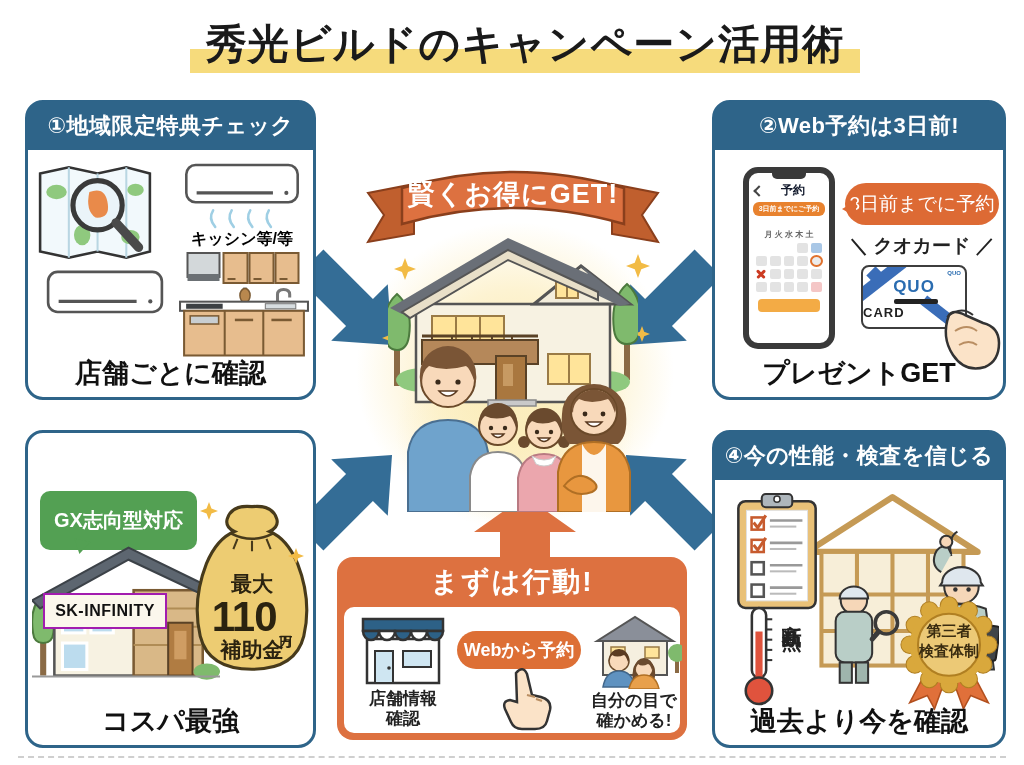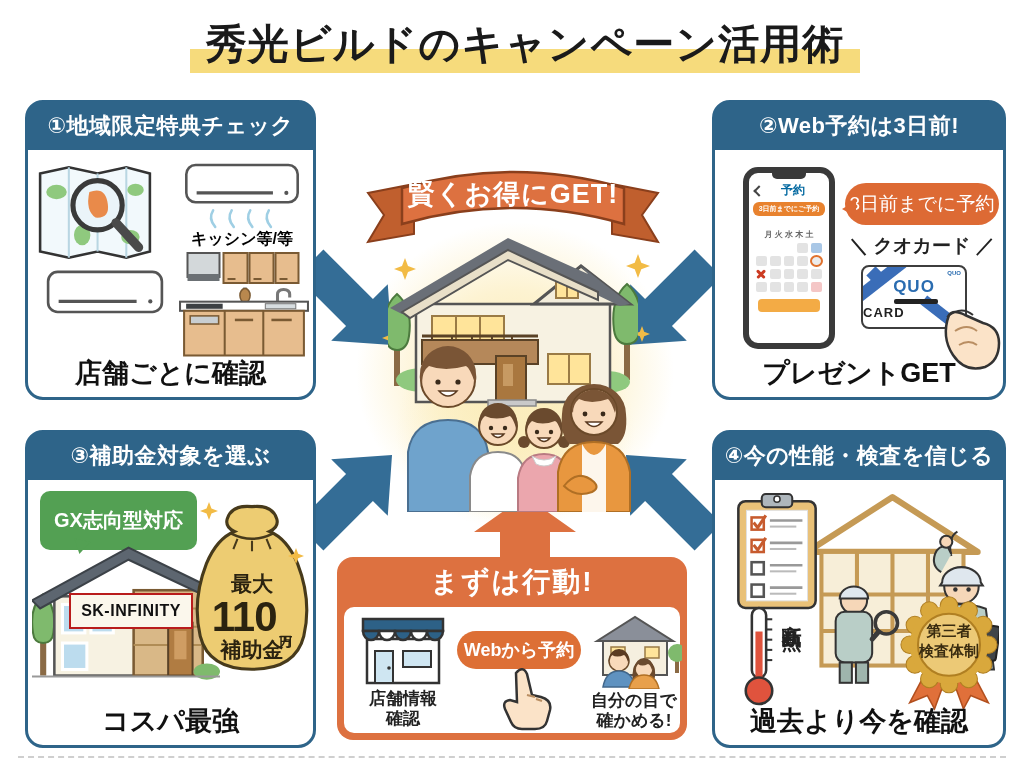--- a/index.html
+++ b/index.html
@@ -54,21 +54,21 @@
     font-family:inherit;}
   .action-lbl{position:absolute;font-size:17px;font-weight:800;text-align:center;line-height:1.2;color:#222;}
 
   
   .phone{position:absolute;left:28px;top:64px;width:92px;height:182px;background:#fff;border:6px solid #3a3a3a;
     border-radius:15px;box-sizing:border-box;}
   .notch{position:absolute;top:-1px;left:50%;transform:translateX(-50%);width:34px;height:7px;background:#3a3a3a;
     border-radius:0 0 5px 5px;}
   .p-titlerow{display:flex;align-items:center;margin:9px 6px 0;}
   .chev{width:6px;height:6px;border-left:2px solid #444;border-bottom:2px solid #444;transform:rotate(45deg);}
-  .p-title{flex:1;text-align:center;font-size:12px;font-weight:800;color:#0369a1;}
+  .p-title{flex:1;text-align:center;font-size:12px;font-weight:800;color:#0f172a;}
   .p-banner{margin:3px 4px 0;background:#e8822e;color:#fff;font-size:7px;font-weight:700;text-align:center;
     border-radius:6px;padding:2px 0;}
   .p-week{display:flex;justify-content:space-around;font-size:8px;font-weight:800;color:#666;margin:13px 6px 0;}
   .p-grid{display:grid;grid-template-columns:repeat(5,1fr);gap:3px;margin:3px 7px 0;}
   .cell{height:10px;background:#e3e3e3;border-radius:2px;}
   .c-empty{visibility:hidden;}
   .c-blue{background:#a9c7e6;}
   .c-pink{background:#f4c6c6;}
   .c-ring{background:#ececec;border:2px solid #e0722e;border-radius:50%;height:8px;box-sizing:content-box;margin:-1px;}
   .c-x{background:transparent;position:relative;}
@@ -100,21 +100,21 @@
   .quo-mini{position:absolute;right:4px;top:3px;font-size:6px;font-weight:800;color:#2a6cb0;line-height:1;}
 
   
   .bag-text{position:absolute;left:168px;top:140px;width:112px;text-align:center;color:#2b2310;line-height:1.05;}
   .bag-top{font-size:21px;font-weight:900;}
   .bag-amount{font-size:42px;font-weight:900;letter-spacing:-1px;}
   .bag-unit{display:inline-block;font-size:13px;font-weight:900;writing-mode:vertical-rl;text-orientation:upright;
     vertical-align:6px;margin-left:2px;}
   .bag-bottom{font-size:21px;font-weight:900;}
 
-  .sign{position:absolute;left:41px;top:160px;width:120px;height:32px;background:#fbf7ec;border:2px solid #b91c1c;
+  .sign{position:absolute;left:15px;top:160px;width:120px;height:32px;background:#fbf7ec;border:2px solid #a21caf;
     display:flex;align-items:center;justify-content:center;font-size:16px;font-weight:900;color:#111;letter-spacing:0.5px;}
 
   
   .vert{writing-mode:vertical-rl;text-orientation:upright;}
   .insulation{position:absolute;left:64px;top:176px;font-size:20px;font-weight:900;color:#222;letter-spacing:3px;}
   .badge-label{position:absolute;left:186px;top:188px;width:96px;text-align:center;font-size:15px;font-weight:900;
     color:#3a2c10;line-height:1.3;white-space:pre-line;}
 
   .bottom-line{position:absolute;left:18px;right:18px;bottom:7px;border-top:2px dashed #cfcfcf;}
 </style>
@@ -353,21 +353,20 @@
     <svg class="abs" style="left:220px;top:184px;" width="66" height="90" viewBox="0 0 66 90">
       <path d="M14,28 q-8,22 4,40 q12,18 32,12 q14,-6 14,-24 q0,-16 -16,-20 l-18,-8 q-12,-6 -16,0z" fill="#fbe3c8" stroke="#333" stroke-width="2.5"></path>
       <path d="M12,30 q14,-12 26,-2" fill="none" stroke="#333" stroke-width="2"></path>
       <path d="M20,44 q12,-8 22,0" fill="none" stroke="#b98e62" stroke-width="2"></path>
       <path d="M24,58 q10,-6 18,0" fill="none" stroke="#b98e62" stroke-width="2"></path>
     </svg>
     <div class="panel-footer">プレゼントGET</div>
   </section>
 
   <section class="panel p-bl">
-    <div class="panel-header">③補助金対象を選ぶ</div>
     <div class="gx-bubble">GX志向型対応</div>
     <svg class="abs" style="left:4px;top:96px;" width="188" height="158" viewBox="0 0 185 155">
       <rect x="8" y="104" width="6" height="40" fill="#8a6a45"></rect>
       <path d="M11,64 q14,12 10,38 q-1,10 -10,10 q-9,0 -10,-10 q-4,-26 10,-38z" fill="#7fba6d" stroke="#4c7a3e" stroke-width="2"></path>
       <rect x="22" y="66" width="80" height="78" fill="#f7f2e2" stroke="#555" stroke-width="2.5"></rect>
       <rect x="100" y="60" width="68" height="84" fill="#d9b887" stroke="#7a5a33" stroke-width="2.5"></rect>
       <line x1="100" y1="78" x2="168" y2="78" stroke="#b08c55" stroke-width="2"></line>
       <line x1="100" y1="96" x2="168" y2="96" stroke="#b08c55" stroke-width="2"></line>
       <line x1="100" y1="114" x2="168" y2="114" stroke="#b08c55" stroke-width="2"></line>
       <polygon points="0,70 95,18 185,62 180,70 95,30 8,78" fill="#5d6670" stroke="#3c4248" stroke-width="2"></polygon>

